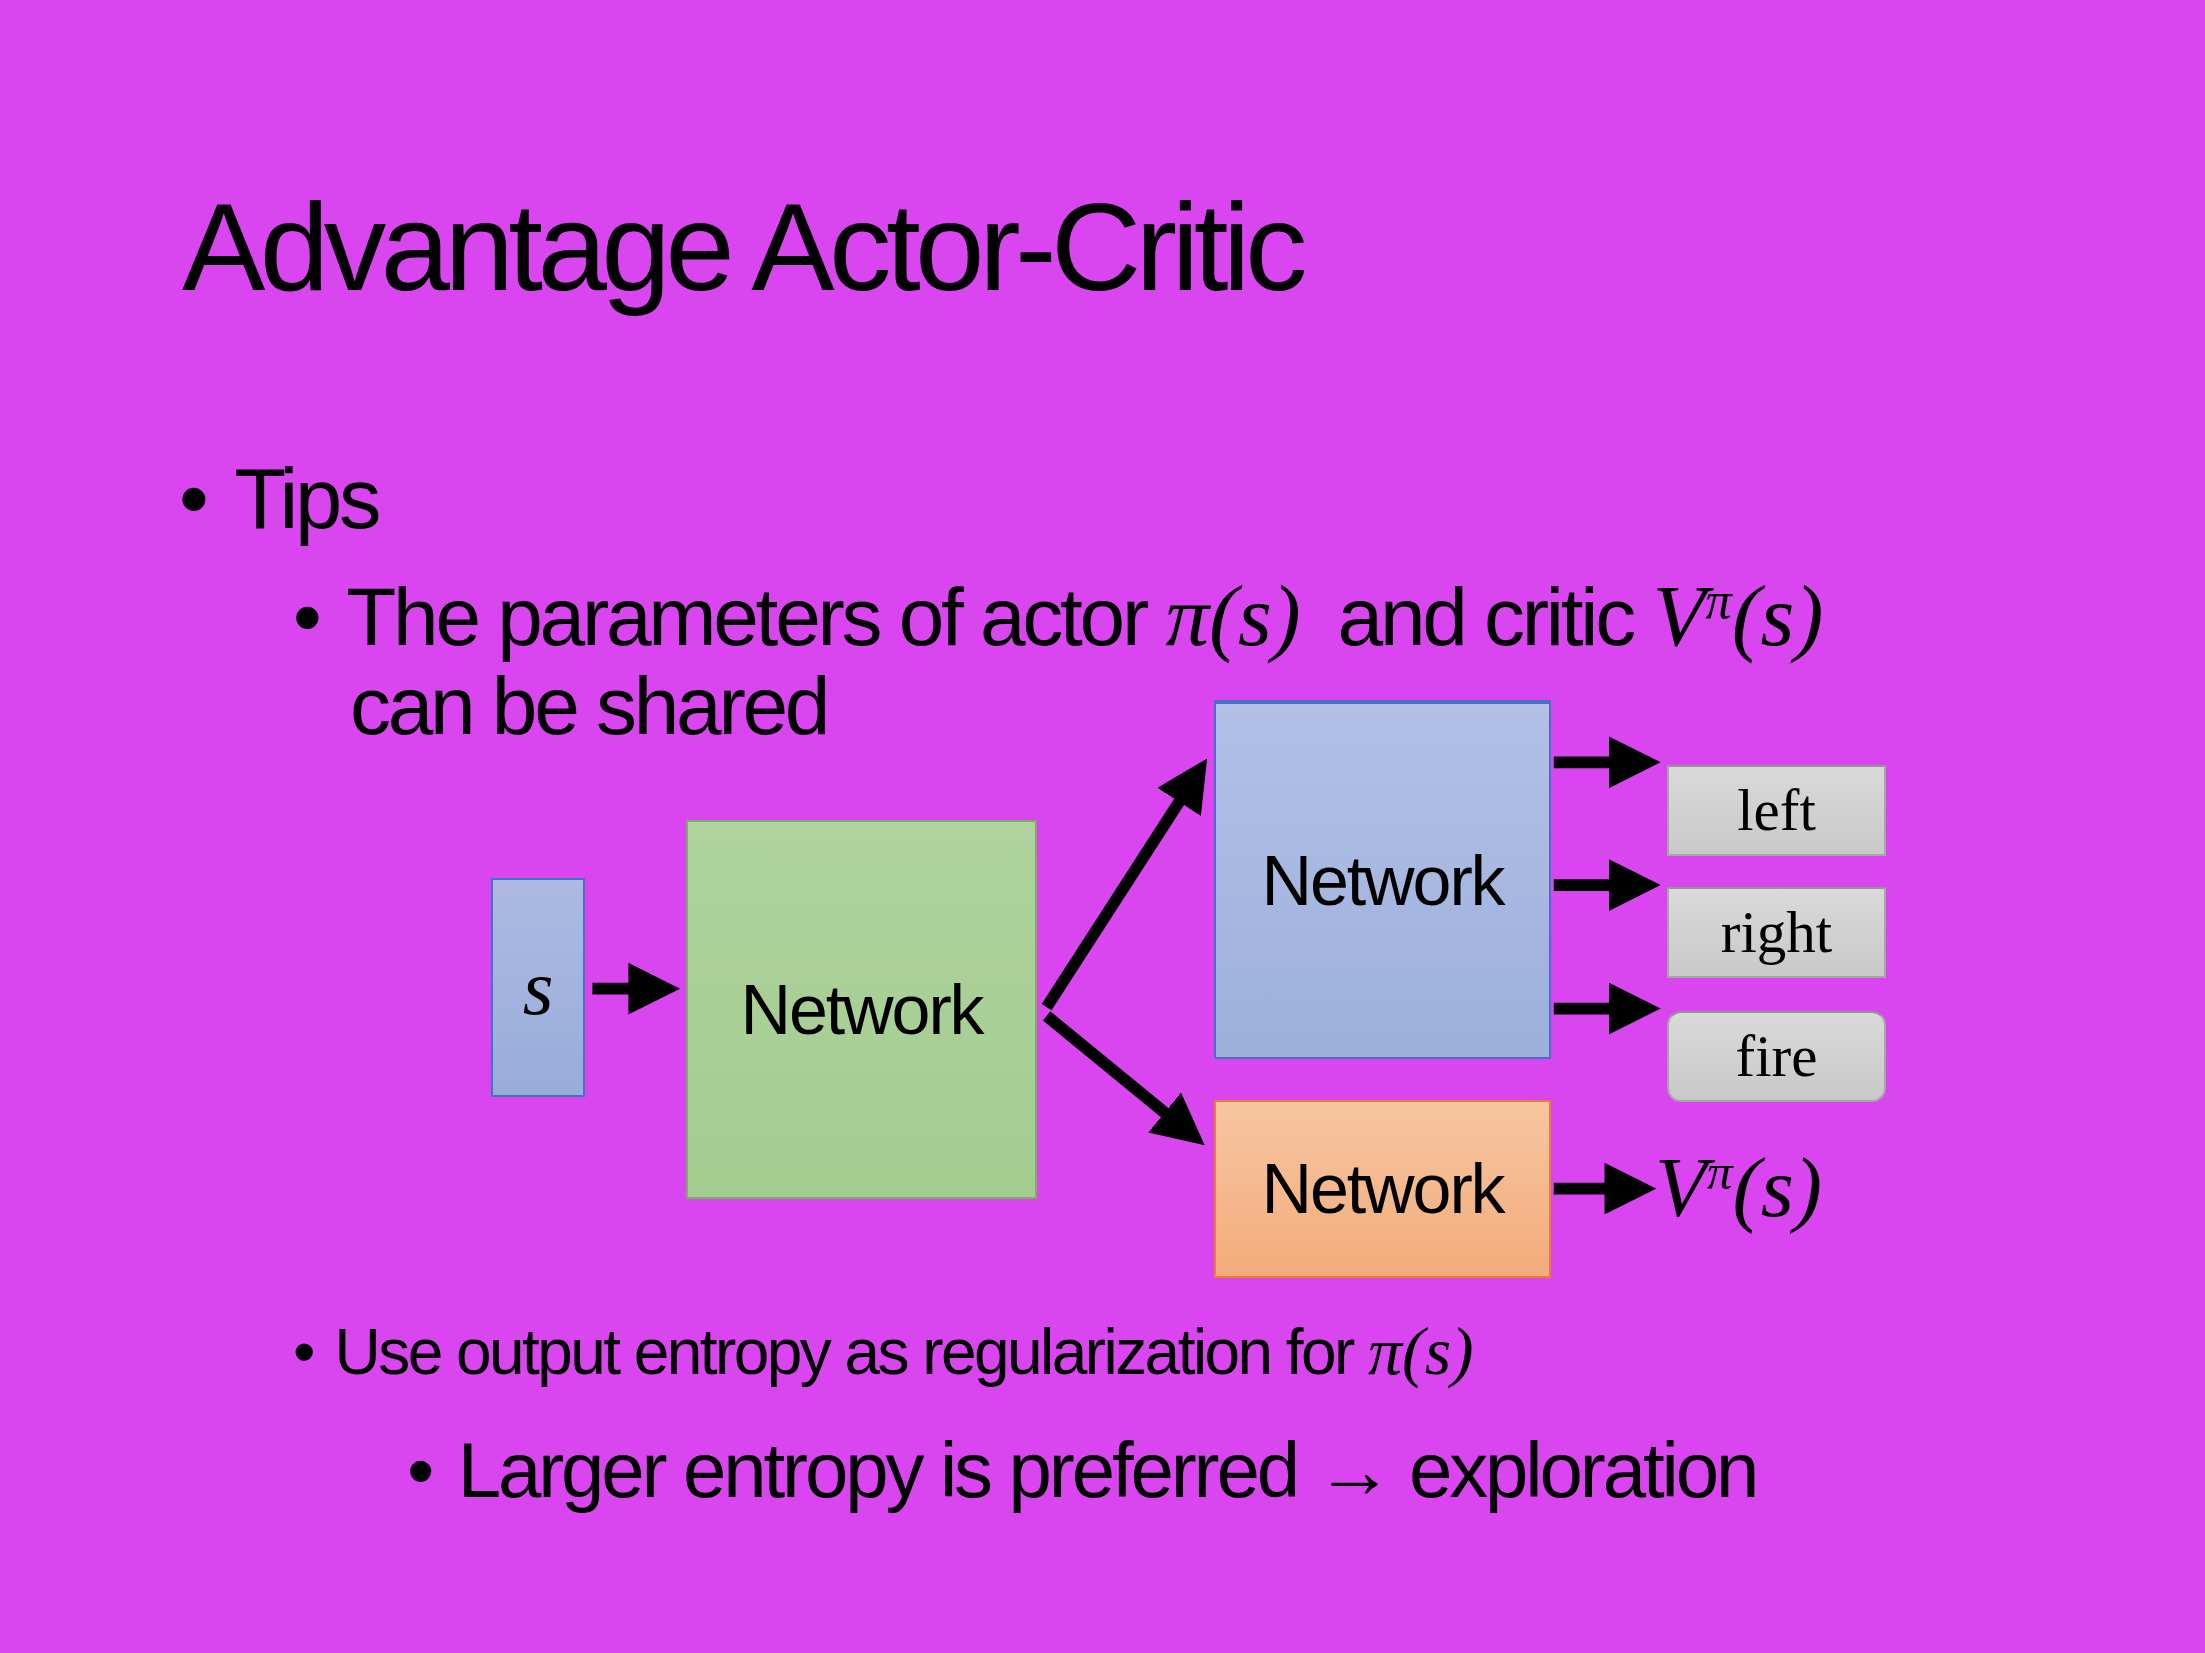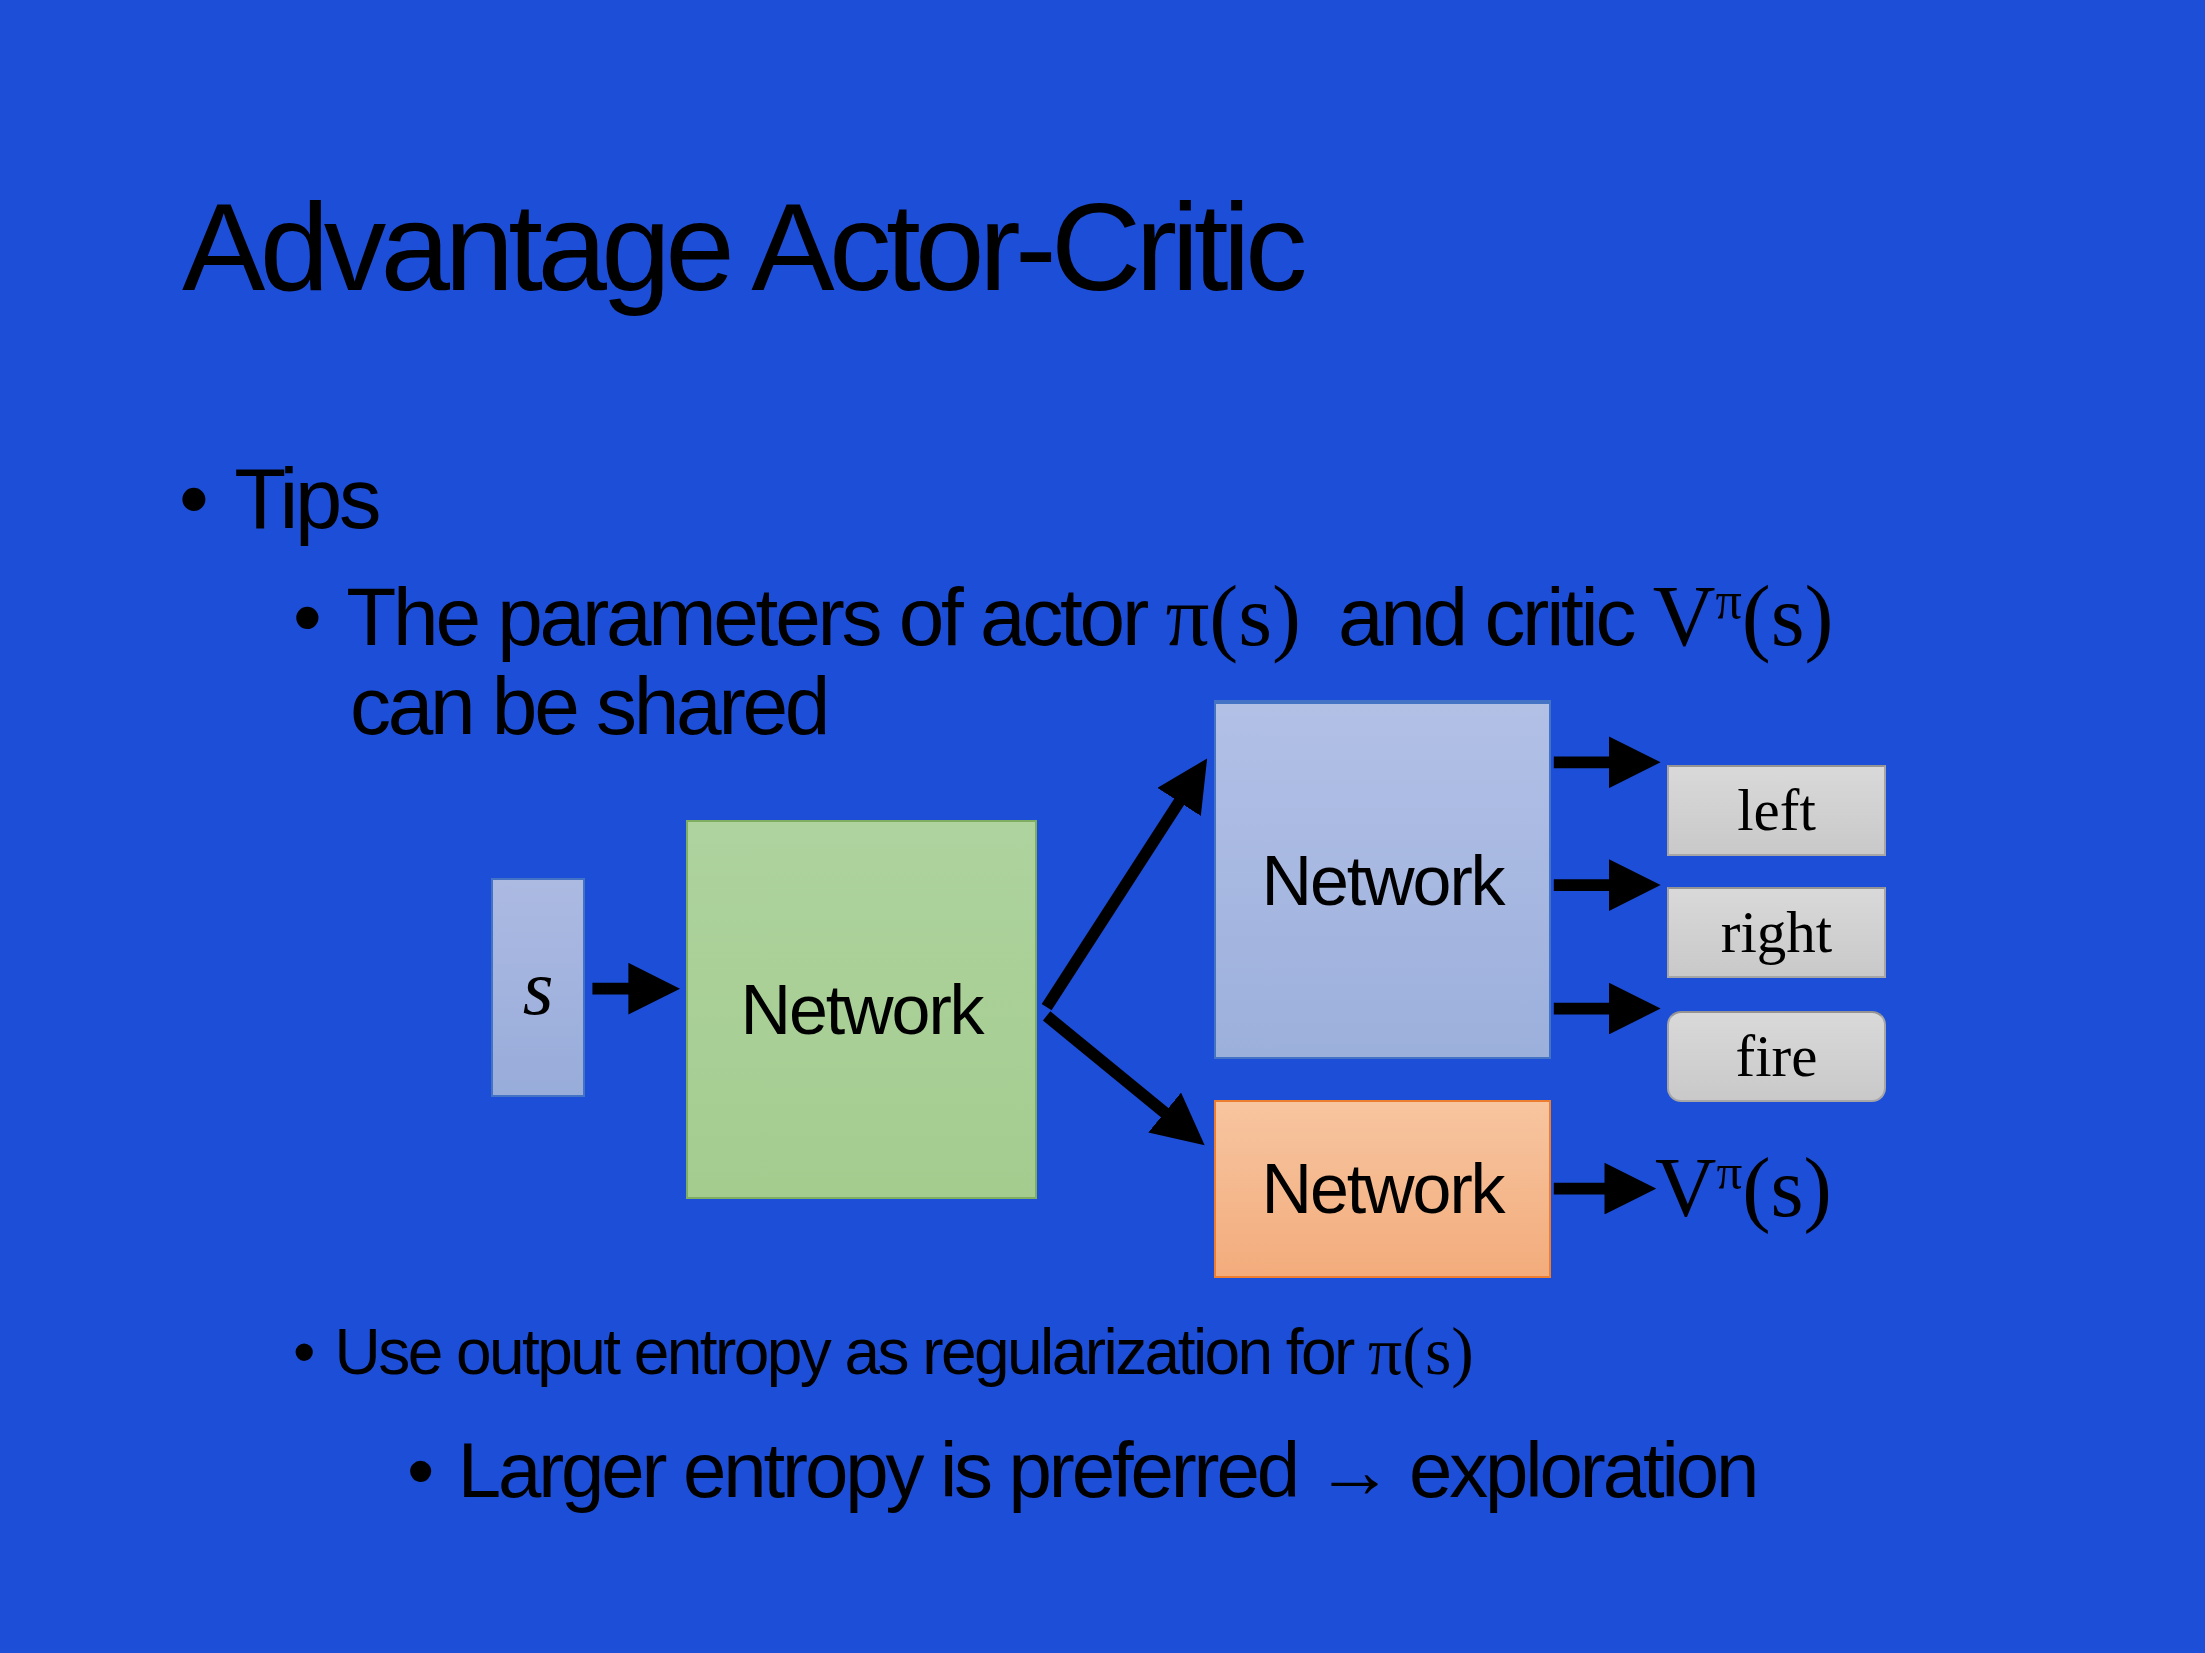--- a/index.html
+++ b/index.html
@@ -1,22 +1,22 @@
 <!DOCTYPE html>
 <html style="font-size:11.8px"><head>
 <meta charset="utf-8">
 <style>
   html,body{margin:0;padding:0;background:#ffffff;}
-  .slide{position:relative;width:2205px;height:1654px;background:#1d4ed8;overflow:hidden;
+  .slide{position:relative;width:2205px;height:1654px;background:#d946ef;overflow:hidden;
          font-family:"Liberation Sans",sans-serif;color:#000;}
   .abs{position:absolute;}
   .title{left:182px;top:175px;font-size:125px;letter-spacing:-0.045em;white-space:nowrap;}
   .line{position:absolute;white-space:nowrap;letter-spacing:-0.04em;line-height:1.15;}
   .bullet{margin-right:0.34em;}
-  .math{font-family:"Liberation Serif",serif;letter-spacing:0;font-size:1.06em;}
+  .math{font-family:"Liberation Serif",serif;font-style:italic;letter-spacing:0;font-size:1.06em;}
   .sup{font-size:0.6em;vertical-align:0.52em;}
   .gap{margin-left:0.45em;}
   .box{position:absolute;box-sizing:border-box;display:flex;align-items:center;justify-content:center;}
   .state-box{left:491px;top:878px;width:94px;height:219px;
      background:linear-gradient(#ACBAE2,#98ACDA);border:2.2px solid #4472C4;}
   .shared-box{left:686px;top:820px;width:351px;height:379px;
      background:linear-gradient(#AED39E,#A4CC8F);border:2.2px solid #7FAD62;}
   .actor-box{left:1214px;top:700px;width:337px;height:359px;
      background:linear-gradient(#B2C0E6,#9CB0DC);border:2.2px solid #4472C4;border-top-width:4.4px;}
   .critic-box{left:1214px;top:1100px;width:337px;height:178px;

